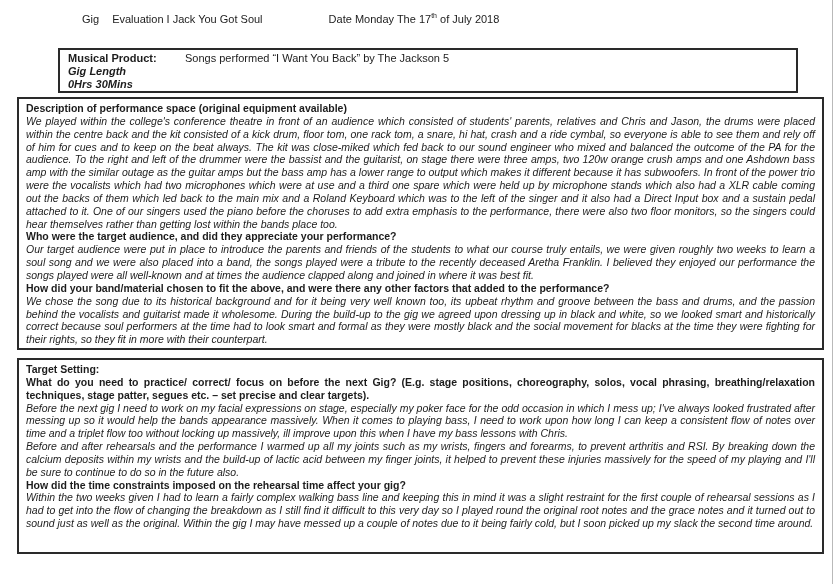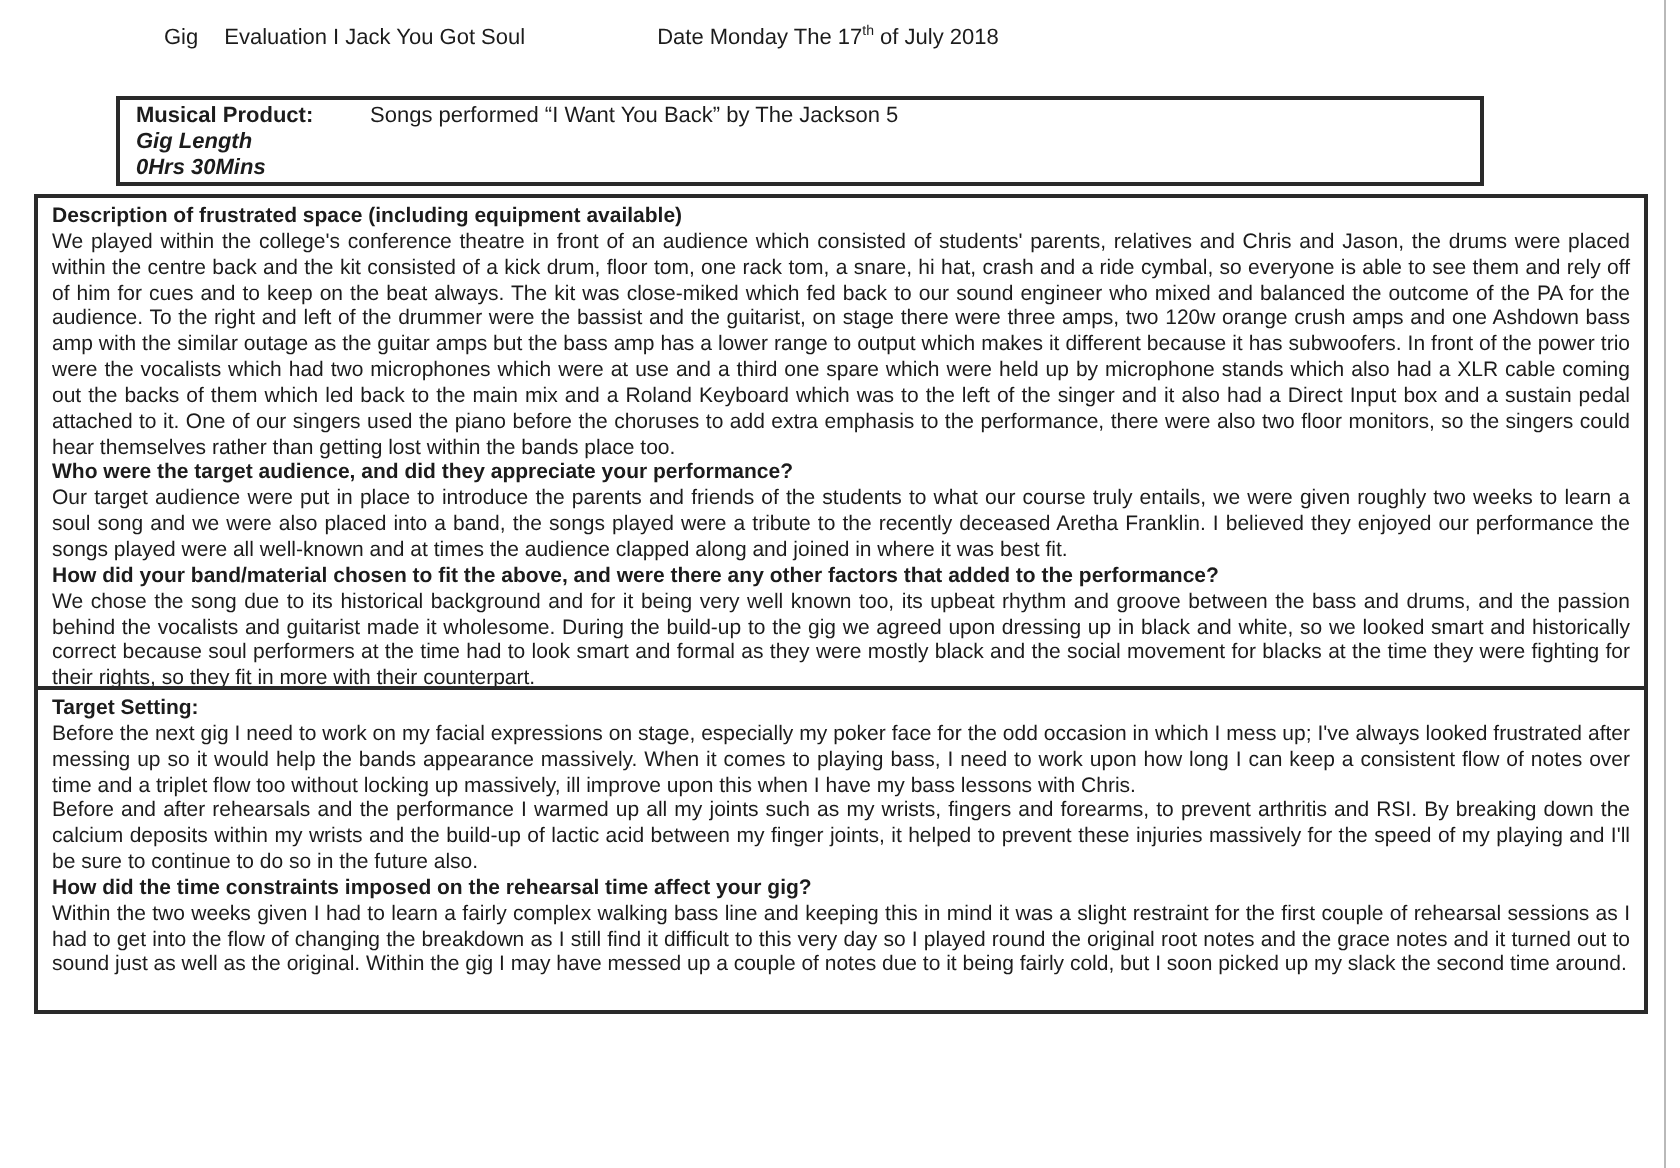--- a/index.html
+++ b/index.html
@@ -19,43 +19,43 @@
 
   
   .header { position: absolute; left: 82px; top: 13px; font-size: 11px; line-height: 13.5px; white-space: nowrap; }
   .header b { font-weight: normal; }
   .gap-sm { display: inline-block; width: 13px; }
   .gap-lg { display: inline-block; width: 66px; }
   sup { font-size: 7px; vertical-align: super; line-height: 0; }
 
   
   .product-box {
-    position: absolute; left: 58px; top: 48px; width: 684px; height: 45px;
+    position: absolute; left: 58px; top: 48px; width: 740px; height: 45px;
     border: 2px solid #2a2a2a;
     padding: 2px 8px 2px 8px;
     font-size: 11px; line-height: 13px;
     background: #fff;
   }
   .product-row { display: flex; }
   .product-label { font-weight: bold; width: 117px; flex: 0 0 117px; }
   .product-value { font-weight: normal; }
   .product-line { font-weight: bold; font-style: italic; }
 
   
   .answer-box {
     position: absolute; left: 17px; width: 807px;
     border: 2px solid #2a2a2a;
     padding: 3px 7px 3px 7px;
     font-size: 10.5px; line-height: 12.85px;
     background: #fff;
   }
   .box-description { top: 97px; height: 253px; }
-  .box-target { top: 343px; height: 164px; }
+  .box-target { top: 358px; height: 196px; }
   .sec-heading { font-weight: bold; text-align: justify; }
-  .sec-body { font-weight: normal; text-align: justify; }
+  .sec-body { font-weight: normal; text-align: justify; font-style: italic; }
 </style>
 </head>
 <body>
 
 <div class="page">
 
   <div class="scan-edge"></div>
 
   <div class="header">
     <div>
@@ -68,29 +68,30 @@
   <div class="product-box">
     <div class="product-row">
       <span class="product-label">Musical Product:</span>
       <span class="product-value">Songs performed “I Want You Back” by The Jackson 5</span>
     </div>
     <div class="product-line">Gig Length</div>
     <div class="product-line">0Hrs 30Mins</div>
   </div>
 
   <div class="answer-box box-description">
-    <div class="sec-heading">Description of frustrated space (including equipment available)</div>
+    <div class="sec-heading">Description of performance space (original equipment available)</div>
     <div class="sec-body">We played within the college's conference theatre in front of an audience which consisted of students' parents, relatives and Chris and Jason, the drums were placed within the centre back and the kit consisted of a kick drum, floor tom, one rack tom, a snare, hi hat, crash and a ride cymbal, so everyone is able to see them and rely off of him for cues and to keep on the beat always. The kit was close-miked which fed back to our sound engineer who mixed and balanced the outcome of the PA for the audience. To the right and left of the drummer were the bassist and the guitarist, on stage there were three amps, two 120w orange crush amps and one Ashdown bass amp with the similar outage as the guitar amps but the bass amp has a lower range to output which makes it different because it has subwoofers. In front of the power trio were the vocalists which had two microphones which were at use and a third one spare which were held up by microphone stands which also had a XLR cable coming out the backs of them which led back to the main mix and a Roland Keyboard which was to the left of the singer and it also had a Direct Input box and a sustain pedal attached to it. One of our singers used the piano before the choruses to add extra emphasis to the performance, there were also two floor monitors, so the singers could hear themselves rather than getting lost within the bands place too.</div>
     <div class="sec-heading">Who were the target audience, and did they appreciate your performance?</div>
     <div class="sec-body">Our target audience were put in place to introduce the parents and friends of the students to what our course truly entails, we were given roughly two weeks to learn a soul song and we were also placed into a band, the songs played were a tribute to the recently deceased Aretha Franklin. I believed they enjoyed our performance the songs played were all well-known and at times the audience clapped along and joined in where it was best fit.</div>
     <div class="sec-heading">How did your band/material chosen to fit the above, and were there any other factors that added to the performance?</div>
     <div class="sec-body">We chose the song due to its historical background and for it being very well known too, its upbeat rhythm and groove between the bass and drums, and the passion behind the vocalists and guitarist made it wholesome. During the build-up to the gig we agreed upon dressing up in black and white, so we looked smart and historically correct because soul performers at the time had to look smart and formal as they were mostly black and the social movement for blacks at the time they were fighting for their rights, so they fit in more with their counterpart.</div>
   </div>
 
   <div class="answer-box box-target">
     <div class="sec-heading">Target Setting:</div>
+    <div class="sec-heading">What do you need to practice/ correct/ focus on before the next Gig? (E.g. stage positions, choreography, solos, vocal phrasing, breathing/relaxation techniques, stage patter, segues etc. – set precise and clear targets).</div>
     <div class="sec-body">Before the next gig I need to work on my facial expressions on stage, especially my poker face for the odd occasion in which I mess up; I've always looked frustrated after messing up so it would help the bands appearance massively. When it comes to playing bass, I need to work upon how long I can keep a consistent flow of notes over time and a triplet flow too without locking up massively, ill improve upon this when I have my bass lessons with Chris.</div>
     <div class="sec-body">Before and after rehearsals and the performance I warmed up all my joints such as my wrists, fingers and forearms, to prevent arthritis and RSI. By breaking down the calcium deposits within my wrists and the build-up of lactic acid between my finger joints, it helped to prevent these injuries massively for the speed of my playing and I'll be sure to continue to do so in the future also.</div>
     <div class="sec-heading">How did the time constraints imposed on the rehearsal time affect your gig?</div>
     <div class="sec-body">Within the two weeks given I had to learn a fairly complex walking bass line and keeping this in mind it was a slight restraint for the first couple of rehearsal sessions as I had to get into the flow of changing the breakdown as I still find it difficult to this very day so I played round the original root notes and the grace notes and it turned out to sound just as well as the original. Within the gig I may have messed up a couple of notes due to it being fairly cold, but I soon picked up my slack the second time around.</div>
   </div>
 
 </div>
 
 </body></html>

